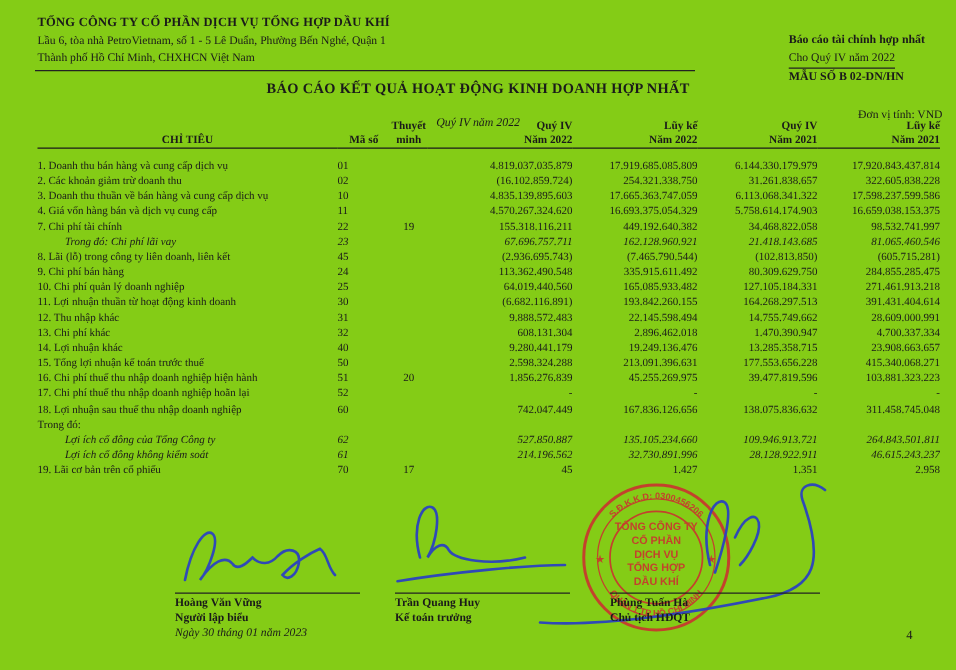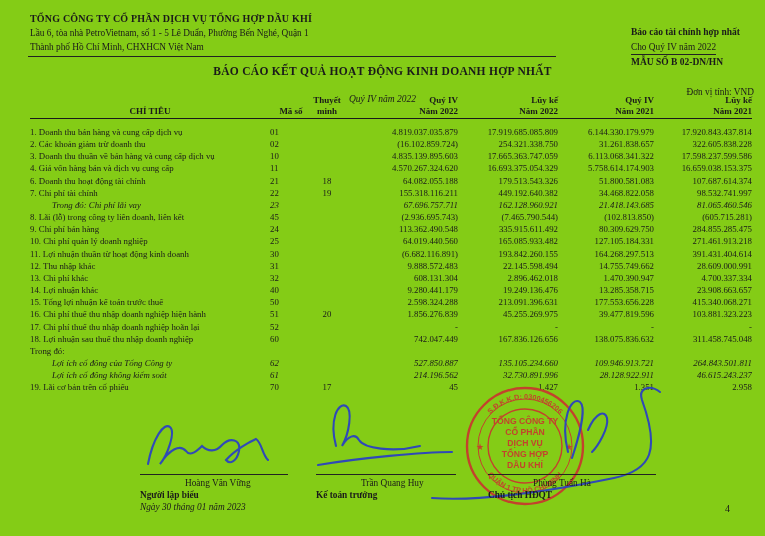--- a/index.html
+++ b/index.html
@@ -34,21 +34,21 @@
   td.c-code{}
   td.c-note{text-align:center;}
   td.c-num{text-align:right;}
   tr.spacer td{height:7px;line-height:7px;}
   tr.bold td{font-weight:normal;}
   tr.italic td{font-style:italic;margin-top:12px;}
   tr.italic td.c-label{padding-left:22px;}
   
   .sig-block{position:absolute;font-size:9.3px;line-height:12px;}
   .sig-line{border-top:1px solid #222;margin-bottom:2px;}
-  .sig-name{font-weight:normal;margin-left:45px;}
+  .sig-name{font-weight:bold;}
   .sig-title{font-weight:bold;}
   .sig-date{font-style:italic;}
   .sig-left{left:140px;top:474px;width:148px;}
   .sig-mid{left:316px;top:474px;width:140px;}
   .sig-right{left:488px;top:474px;width:168px;}
   .page-num{position:absolute;right:35px;bottom:22px;font-size:10px;}
   .overlay{position:absolute;left:0;top:0;pointer-events:none;}
 </style>
 </head>
 <body>
@@ -130,29 +130,20 @@
           <td class="c-num">17.598.237.599.586</td>
         </tr>
         <tr class="normal">
           <td class="c-label">4.  Giá vốn hàng bán và dịch vụ cung cấp</td>
           <td class="c-code">11</td>
           <td class="c-note"></td>
           <td class="c-num">4.570.267.324.620</td>
           <td class="c-num">16.693.375.054.329</td>
           <td class="c-num">5.758.614.174.903</td>
           <td class="c-num">16.659.038.153.375</td>
-        </tr>
-        <tr class="normal">
-          <td class="c-label">6.  Doanh thu hoạt động tài chính</td>
-          <td class="c-code">21</td>
-          <td class="c-note">18</td>
-          <td class="c-num">64.082.055.188</td>
-          <td class="c-num">179.513.543.326</td>
-          <td class="c-num">51.800.581.083</td>
-          <td class="c-num">107.687.614.374</td>
         </tr>
         <tr class="normal">
           <td class="c-label">7.  Chi phí tài chính</td>
           <td class="c-code">22</td>
           <td class="c-note">19</td>
           <td class="c-num">155.318.116.211</td>
           <td class="c-num">449.192.640.382</td>
           <td class="c-num">34.468.822.058</td>
           <td class="c-num">98.532.741.997</td>
         </tr>

